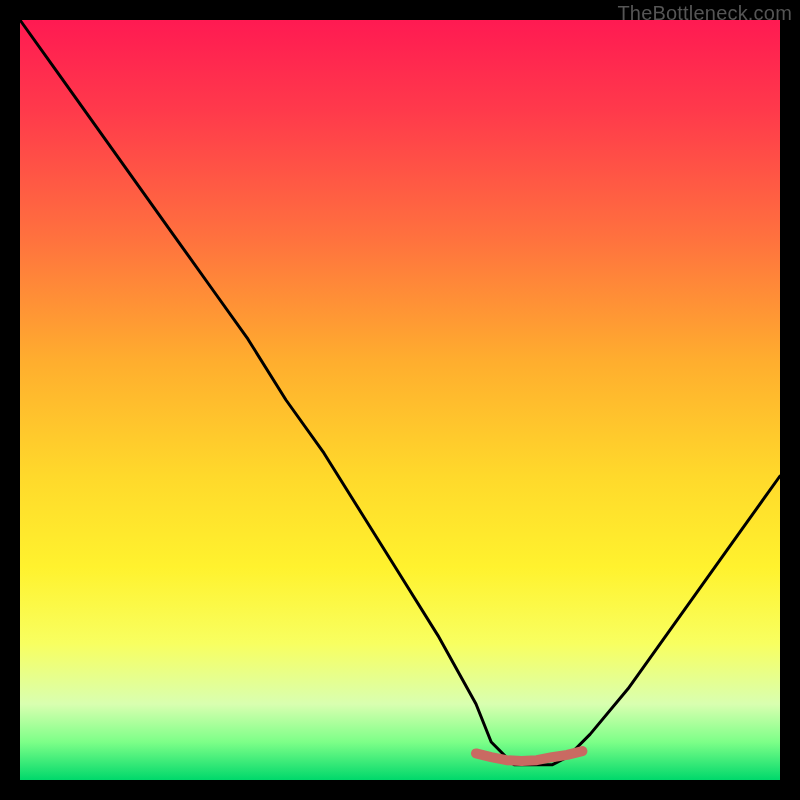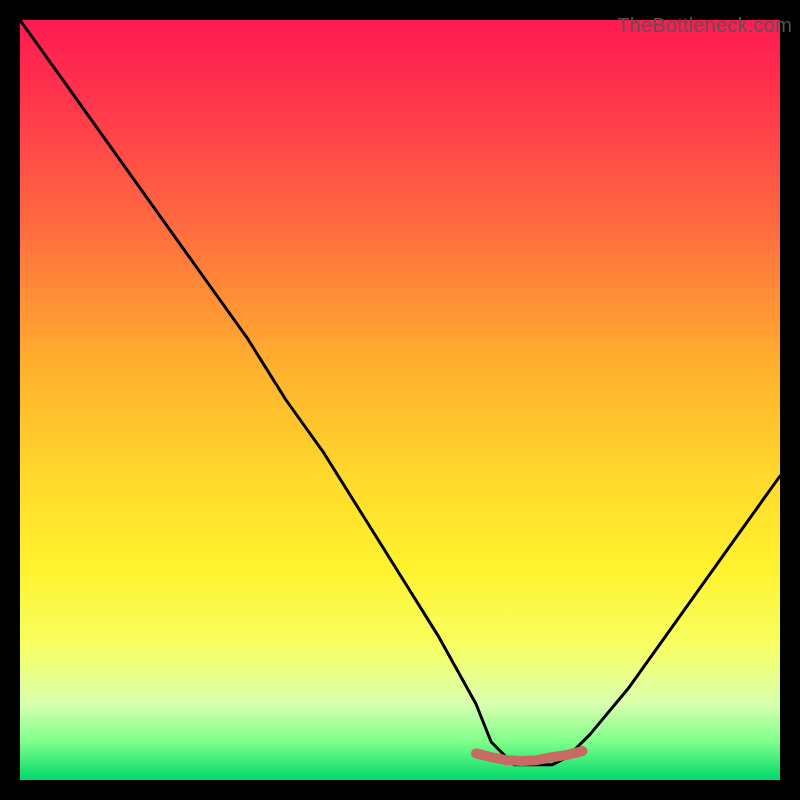--- a/index.html
+++ b/index.html
@@ -41,21 +41,21 @@
   svg.curve {
     position: absolute;
     left: 0;
     top: 0;
     width: 760px;
     height: 760px;
     overflow: visible;
   }
   .watermark {
     position: absolute;
-    top: 14px;
+    top: 2px;
     right: 8px;
     color: #555;
     font-size: 20px;
     font-weight: 500;
     letter-spacing: 0.2px;
     user-select: none;
   }
 </style>
 </head>
 <body>

